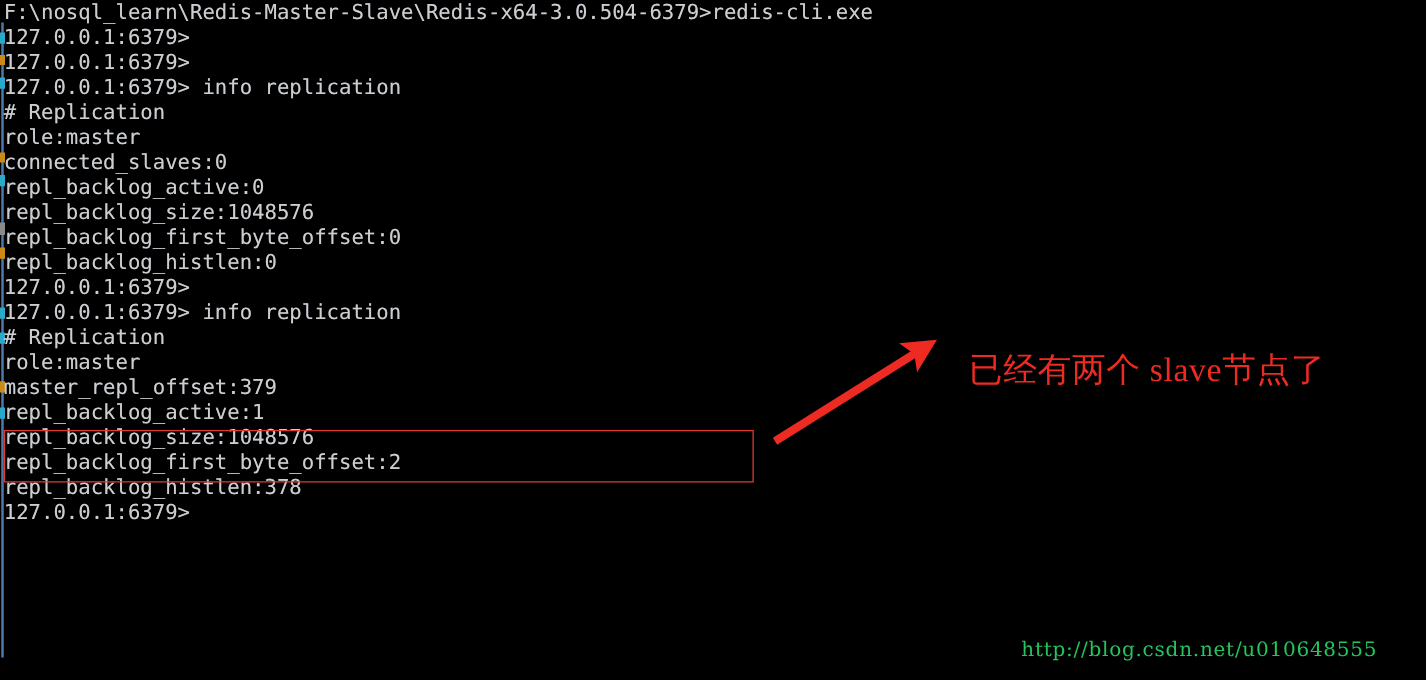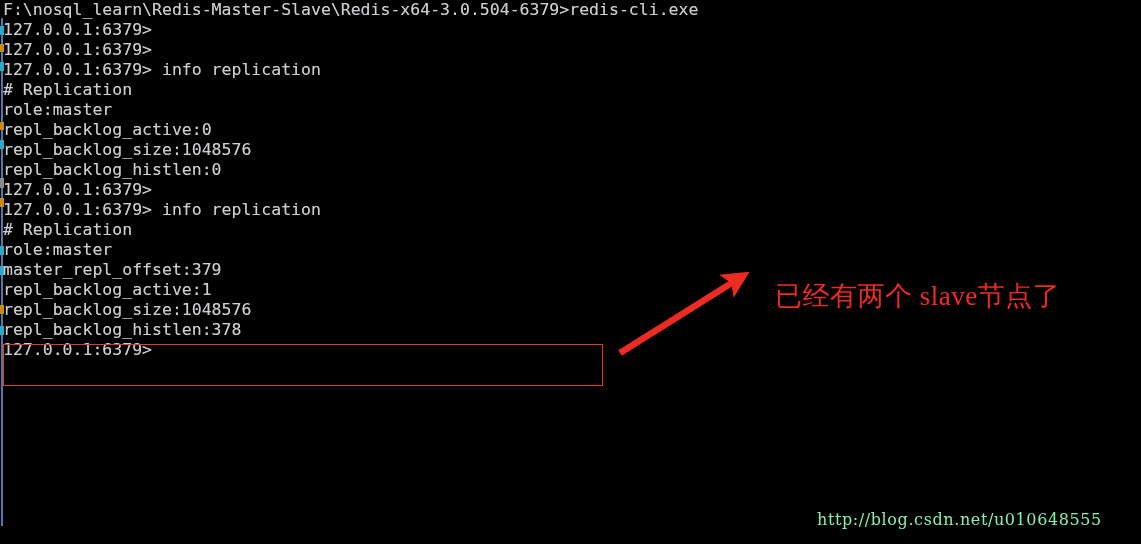--- a/index.html
+++ b/index.html
@@ -98,21 +98,21 @@
   }
 
   
   #watermark {
     position: absolute;
     left: 817px;
     top: 509px;
     font-family: "DejaVu Serif", "Liberation Serif", serif;
     font-size: 16px;
     line-height: 22px;
-    color: #86efac;
+    color: #22c55e;
     white-space: pre;
     letter-spacing: 0.6px;
   }
 </style>
 </head>
 <body>
 
 <div id="console-surface">
 
   <div id="left-edge-artifact">
@@ -130,30 +130,33 @@
     <div class="seg" style="top:326px; height:9px;  background:#2aa9c9;"></div>
   </div>
 
   <div id="terminal-text">
     <div class="tline">F:\nosql_learn\Redis-Master-Slave\Redis-x64-3.0.504-6379&gt;redis-cli.exe</div>
     <div class="tline">127.0.0.1:6379&gt;</div>
     <div class="tline">127.0.0.1:6379&gt;</div>
     <div class="tline">127.0.0.1:6379&gt; info replication</div>
     <div class="tline"># Replication</div>
     <div class="tline">role:master</div>
+    <div class="tline">connected_slaves:0</div>
     <div class="tline">repl_backlog_active:0</div>
     <div class="tline">repl_backlog_size:1048576</div>
+    <div class="tline">repl_backlog_first_byte_offset:0</div>
     <div class="tline">repl_backlog_histlen:0</div>
     <div class="tline">127.0.0.1:6379&gt;</div>
     <div class="tline">127.0.0.1:6379&gt; info replication</div>
     <div class="tline"># Replication</div>
     <div class="tline">role:master</div>
     <div class="tline">master_repl_offset:379</div>
     <div class="tline">repl_backlog_active:1</div>
     <div class="tline">repl_backlog_size:1048576</div>
+    <div class="tline">repl_backlog_first_byte_offset:2</div>
     <div class="tline">repl_backlog_histlen:378</div>
     <div class="tline">127.0.0.1:6379&gt;</div>
   </div>
 
   <div id="highlight-box"></div>
 
   <svg id="callout-arrow" viewBox="0 0 170 105" width="170" height="105">
     <defs>
       <marker id="arrowhead" markerWidth="4.2" markerHeight="4.2" refX="2.1" refY="2.1" orient="auto">
         <polygon points="0,0 4.2,2.1 0,4.2 0.9,2.1" fill="#ee2b22"></polygon>

